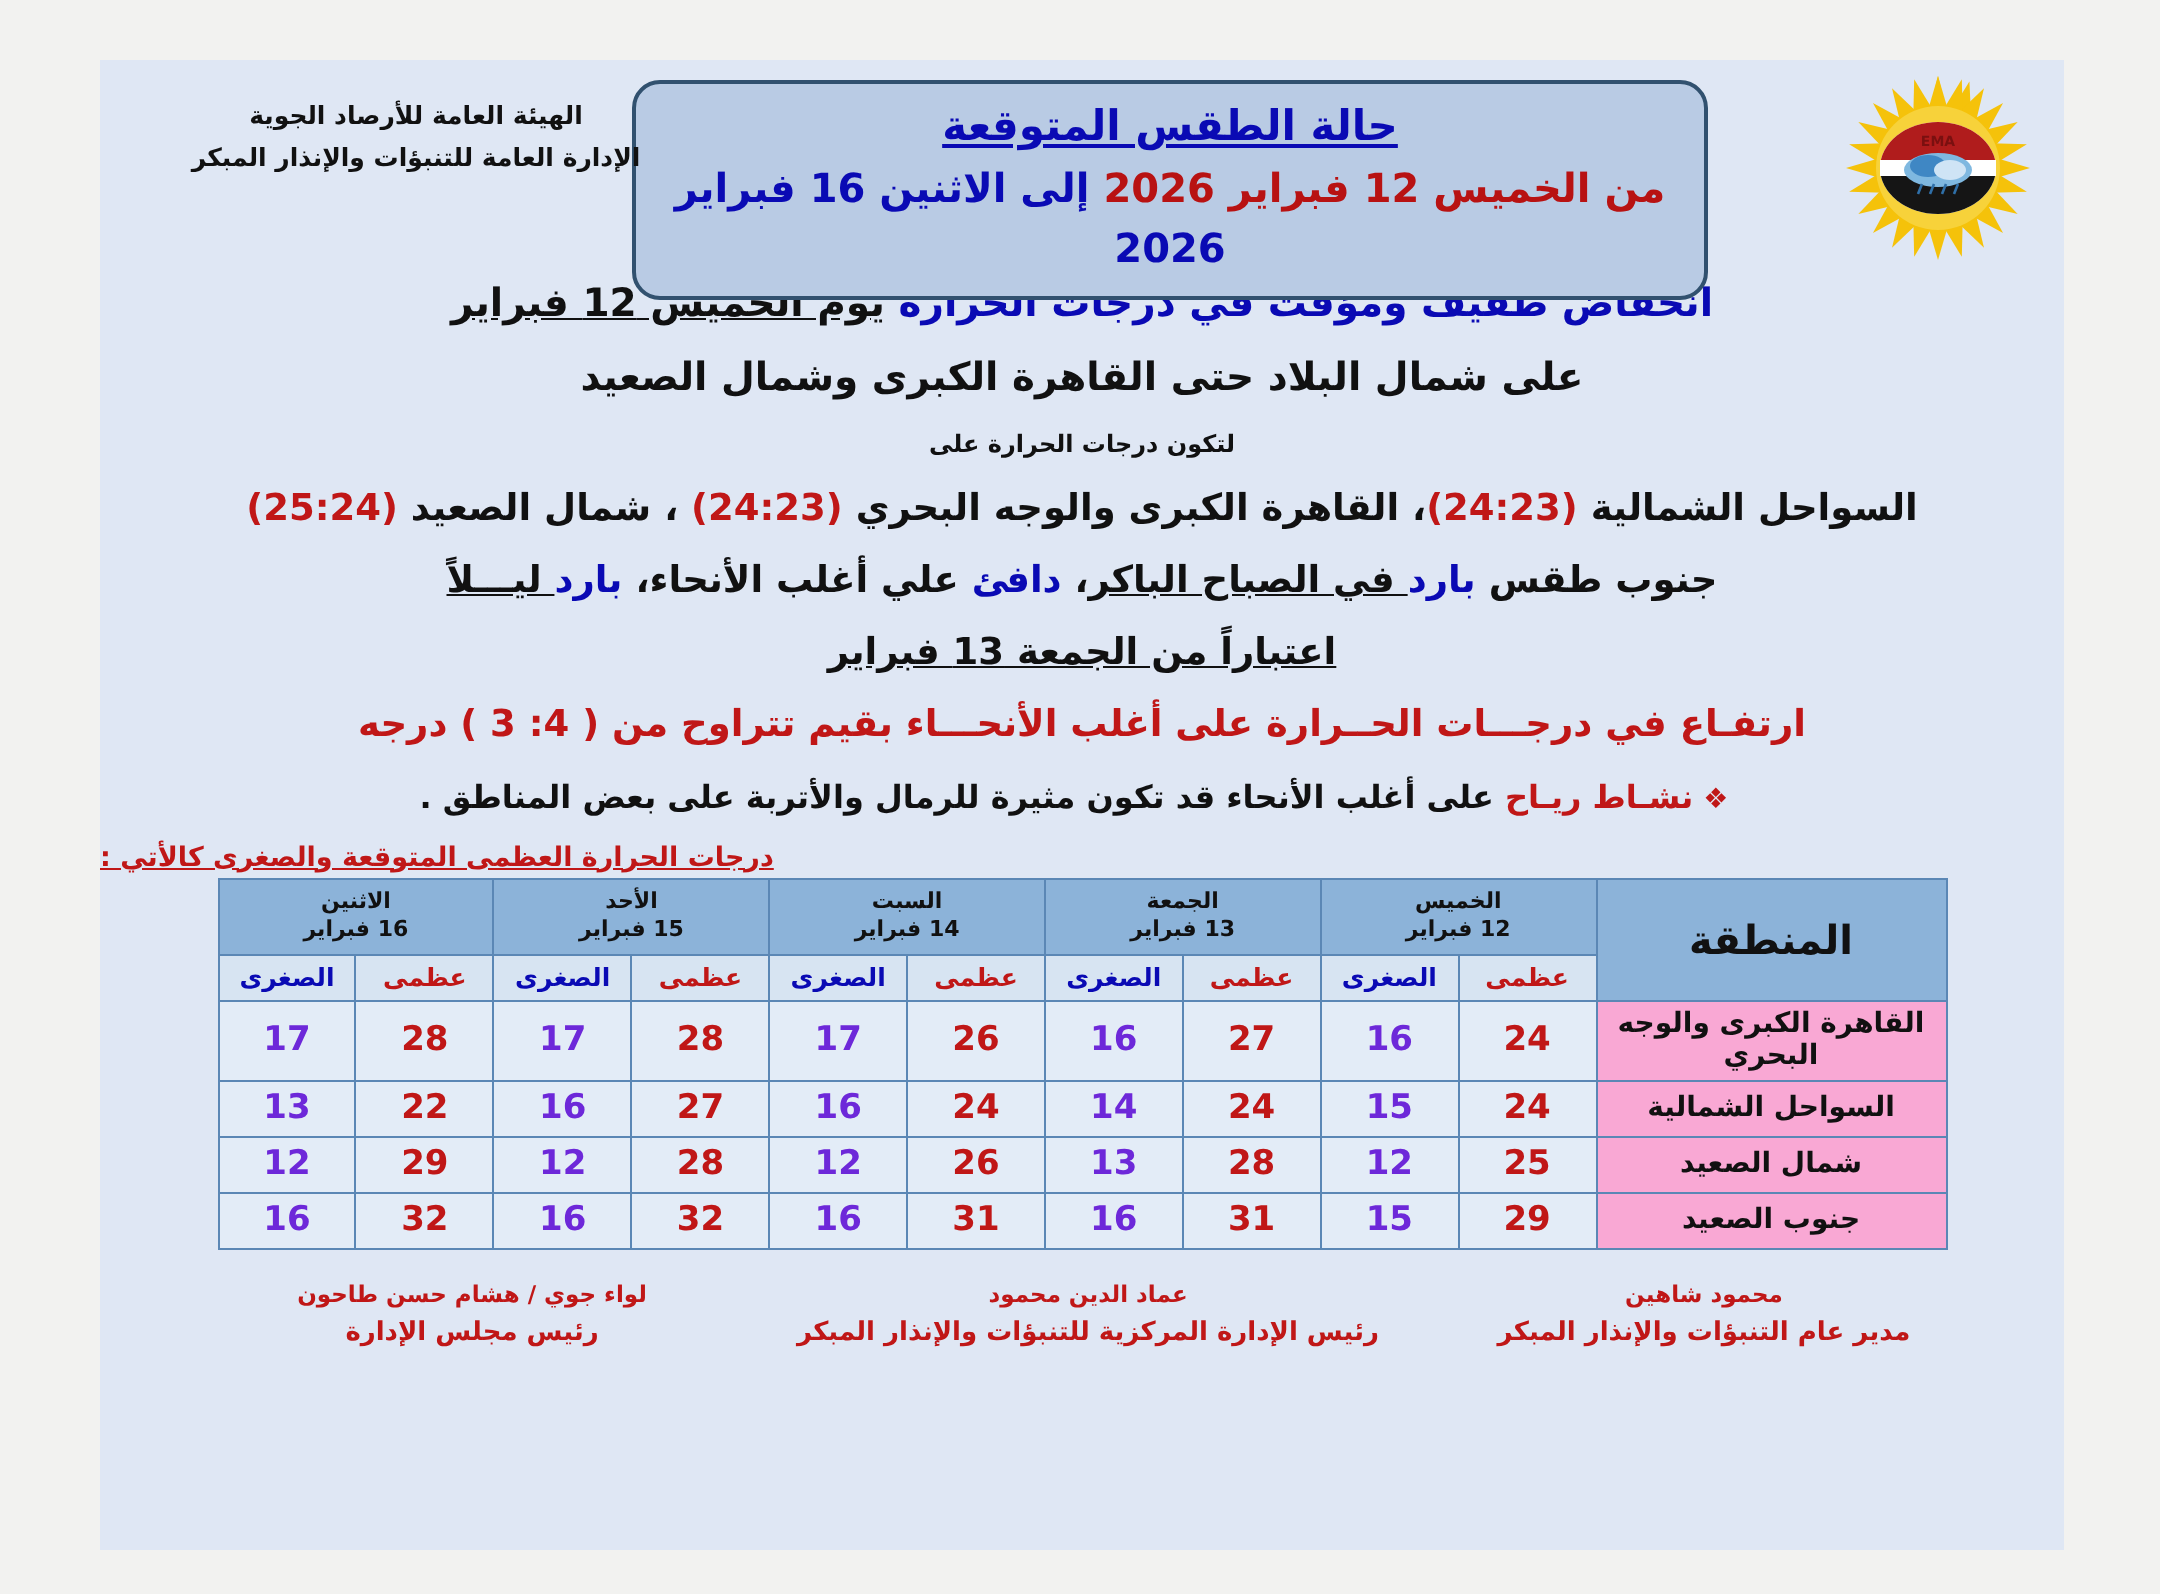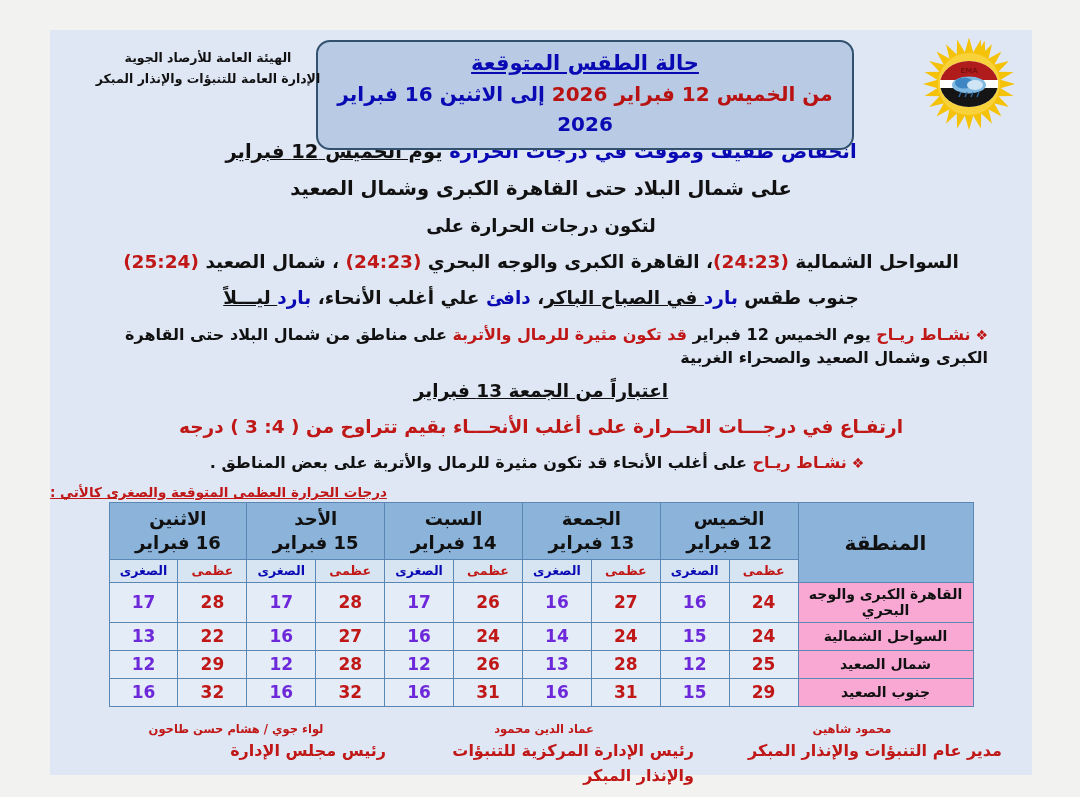--- a/index.html
+++ b/index.html
@@ -87,21 +87,21 @@
     color: #111111;
   }
   .ln.blue  { color: #0a0ab4; }
   .ln.red   { color: #c01717; }
   .ln .u    { text-decoration: underline; color: #111111; }
   .ln .rd   { color: #c01717; }
   .ln .bl   { color: #0a0ab4; }
 
   .sz20 { font-size: 19.5px; }
   .sz19 { font-size: 18.5px; }
-  .sz17 { font-size: 18px; }
+  .sz17 { font-size: 12px; }
 
   .bullet-line {
     text-align: right;
     padding: 0 22px 0 14px;
     font-size: 16px;
     font-weight: bold;
     color: #111111;
     line-height: 1.45;
     margin-bottom: 10px;
   }
@@ -145,21 +145,21 @@
     background: #8cb3d9;
     color: #111111;
     font-size: 20px;
     font-weight: bold;
     width: 172px;
     border: 1px solid #2f4f6f;
   }
   th.day-head {
     background: #8cb3d9;
     color: #111111;
-    font-size: 18px;
+    font-size: 11px;
     font-weight: bold;
     padding: 4px 2px 5px 2px;
     line-height: 1.3;
     border: 1px solid #2f4f6f;
   }
   th.sub-head {
     background: #d7e4f2;
     font-size: 12.5px;
     font-weight: bold;
     padding: 2px 0 3px 0;
@@ -194,21 +194,21 @@
   }
   .sig {
     text-align: center;
     color: #c01717;
     font-weight: bold;
     line-height: 1.55;
     font-size: 11.5px;
     width: 300px;
   }
   .sig .nm { font-size: 11.5px; }
-  .sig .rl { font-size: 16px; text-align: right; }
+  .sig .rl { font-size: 13px; }
 </style>
 </head>
 <body>
 
 <div id="page">
 
   <div class="header-row">
 
     <div class="logo">
       <svg viewBox="0 0 110 100" width="110" height="100">
@@ -287,23 +287,20 @@
     <p class="ln sz17">لتكون درجات الحرارة على</p>
 
     <p class="ln sz19">
       <span>السواحل الشمالية </span><span class="rd">(24:23)</span><span>، القاهرة الكبرى والوجه البحري </span><span class="rd">(24:23)</span><span> ، شمال الصعيد </span><span class="rd">(25:24)</span>
     </p>
 
     <p class="ln sz19">
       <span>جنوب طقس </span><span class="bl">بارد</span><span class="u"> في الصباح الباكر</span><span>، </span><span class="bl">دافئ</span><span> علي أغلب الأنحاء، </span><span class="bl">بارد</span><span class="u"> ليـــلاً</span>
     </p>
 
-    <div class="bullet-line">
-      <span class="bullet-mark">❖</span><span class="rd">نشـاط ريـاح</span><span> يوم الخميس 12 فبراير </span><span class="rd">قد تكون مثيرة للرمال والأتربة</span><span> على  مناطق من شمال البلاد حتى القاهرة الكبرى وشمال الصعيد والصحراء الغربية</span>
-    </div>
 
     <p class="ln sz19">
       <span class="u">اعتباراً من الجمعة 13 فبراير</span>
     </p>
 
     <p class="ln red sz19">ارتفـاع في درجـــات الحــرارة على أغلب الأنحـــاء بقيم تتراوح من ( 4: 3 ) درجه</p>
 
     <div class="bullet-line center">
       <span class="bullet-mark">❖</span><span class="rd">نشـاط ريـاح</span><span> على أغلب الأنحاء  قد تكون مثيرة للرمال والأتربة على بعض المناطق .</span>
     </div>

